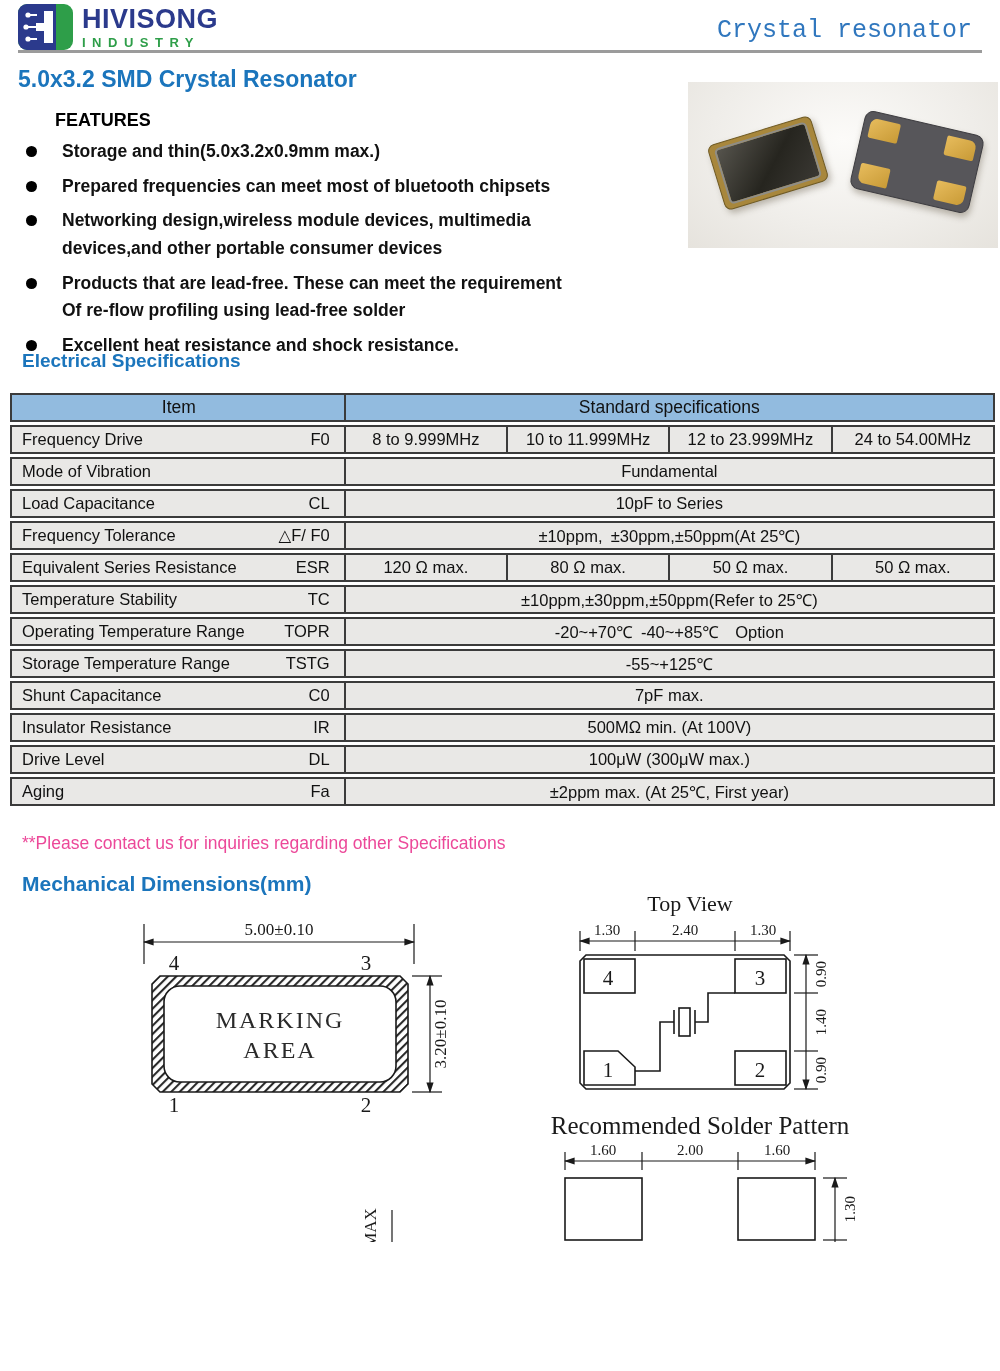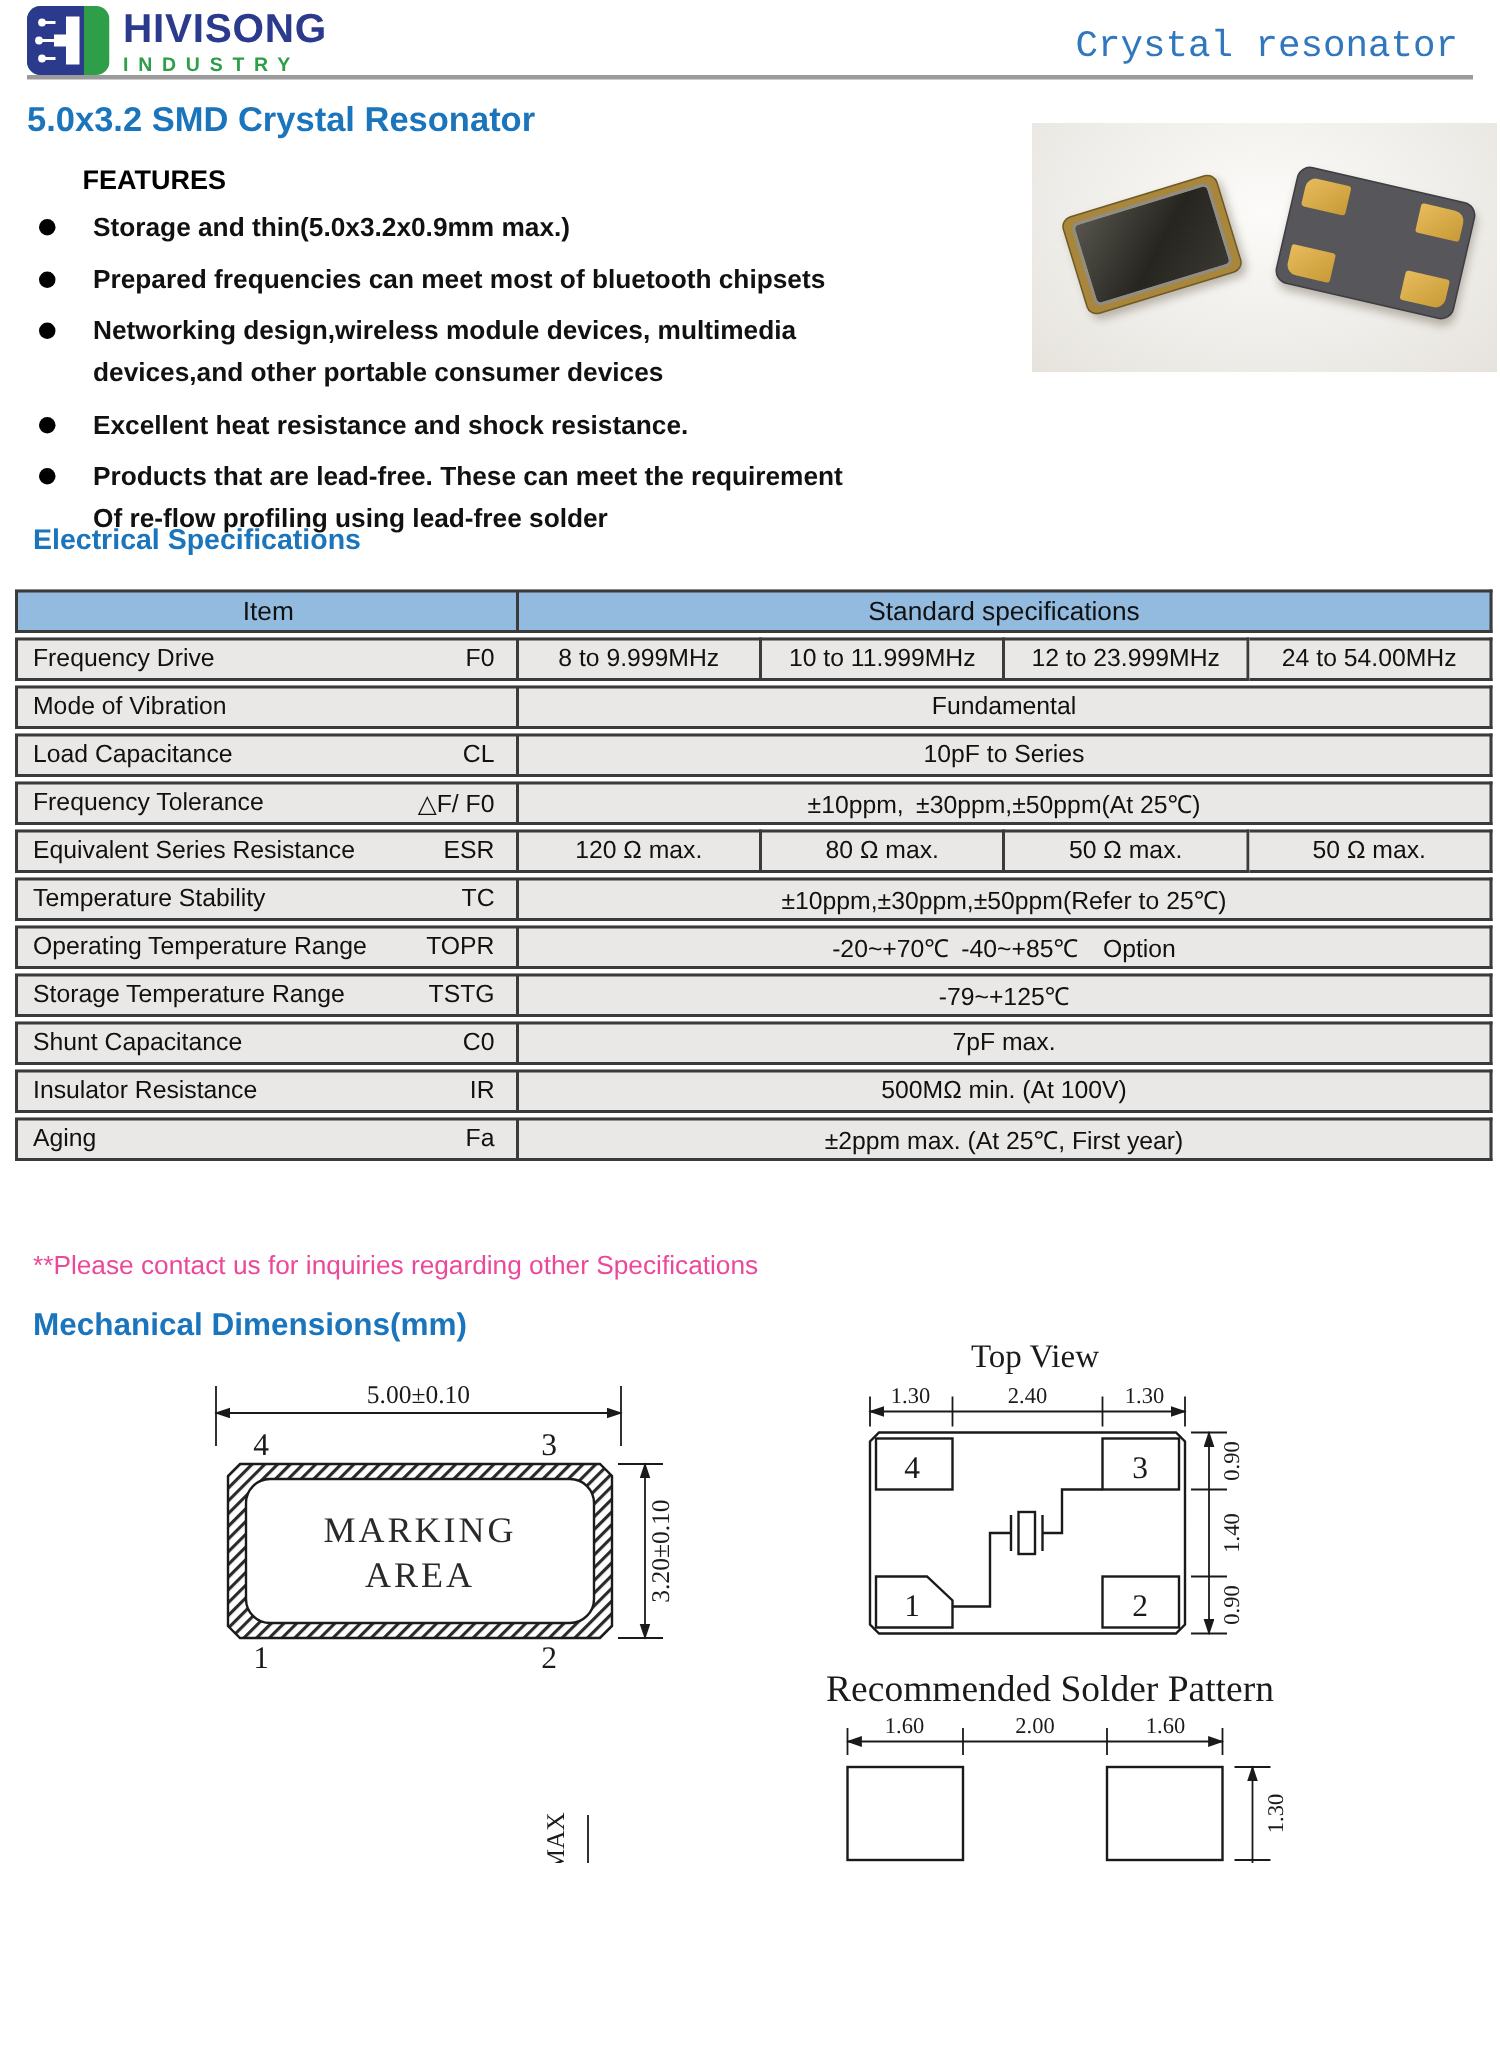--- a/index.html
+++ b/index.html
@@ -117,26 +117,26 @@
           <span class="bullet"></span>
           <span class="feat-text">Prepared frequencies can meet most of bluetooth chipsets</span>
         </li>
       <li>
           <span class="bullet"></span>
           <span class="feat-text">Networking design,wireless module devices, multimedia
 devices,and other portable consumer devices</span>
         </li>
       <li>
           <span class="bullet"></span>
-          <span class="feat-text">Excellent heat resistance and shock resistance.</span>
-        </li>
-      <li>
-          <span class="bullet"></span>
           <span class="feat-text">Products that are lead-free. These can meet the requirement
 Of re-flow profiling using lead-free solder</span>
+        </li>
+      <li>
+          <span class="bullet"></span>
+          <span class="feat-text">Excellent heat resistance and shock resistance.</span>
         </li>
     </ul>
   </div>
 
   <div class="photo">
     <div class="chip-top">
         <div class="lid"></div>
       </div>
     <div class="chip-bottom">
       <div class="pad p4"></div>
@@ -190,29 +190,33 @@
     <tr>
       <td class="lead item"><span>Temperature Stability</span><span class="sy">TC</span></td>
       <td class="val" colspan="4">±10ppm,±30ppm,±50ppm(Refer to 25℃)</td>
     </tr>
     <tr>
       <td class="lead item"><span>Operating Temperature Range</span><span class="sy">TOPR</span></td>
       <td class="val" colspan="4">-20~+70℃ -40~+85℃  Option</td>
     </tr>
     <tr>
       <td class="lead item"><span>Storage Temperature Range</span><span class="sy">TSTG</span></td>
-      <td class="val" colspan="4">-79~+125℃</td>
+      <td class="val" colspan="4">-55~+125℃</td>
     </tr>
     <tr>
       <td class="lead item"><span>Shunt Capacitance</span><span class="sy">C0</span></td>
       <td class="val" colspan="4">7pF max.</td>
     </tr>
     <tr>
       <td class="lead item"><span>Insulator Resistance</span><span class="sy">IR</span></td>
       <td class="val" colspan="4">500MΩ min. (At 100V)</td>
+    </tr>
+    <tr>
+      <td class="lead item"><span>Drive Level</span><span class="sy">DL</span></td>
+      <td class="val" colspan="4">100μW (300μW max.)</td>
     </tr>
     <tr>
       <td class="lead item"><span>Aging</span><span class="sy">Fa</span></td>
       <td class="val" colspan="4">±2ppm max. (At 25℃, First year)</td>
     </tr>
   </tbody>
     </table>
 
   <div class="note">**Please contact us for inquiries regarding other Specifications</div>
 

